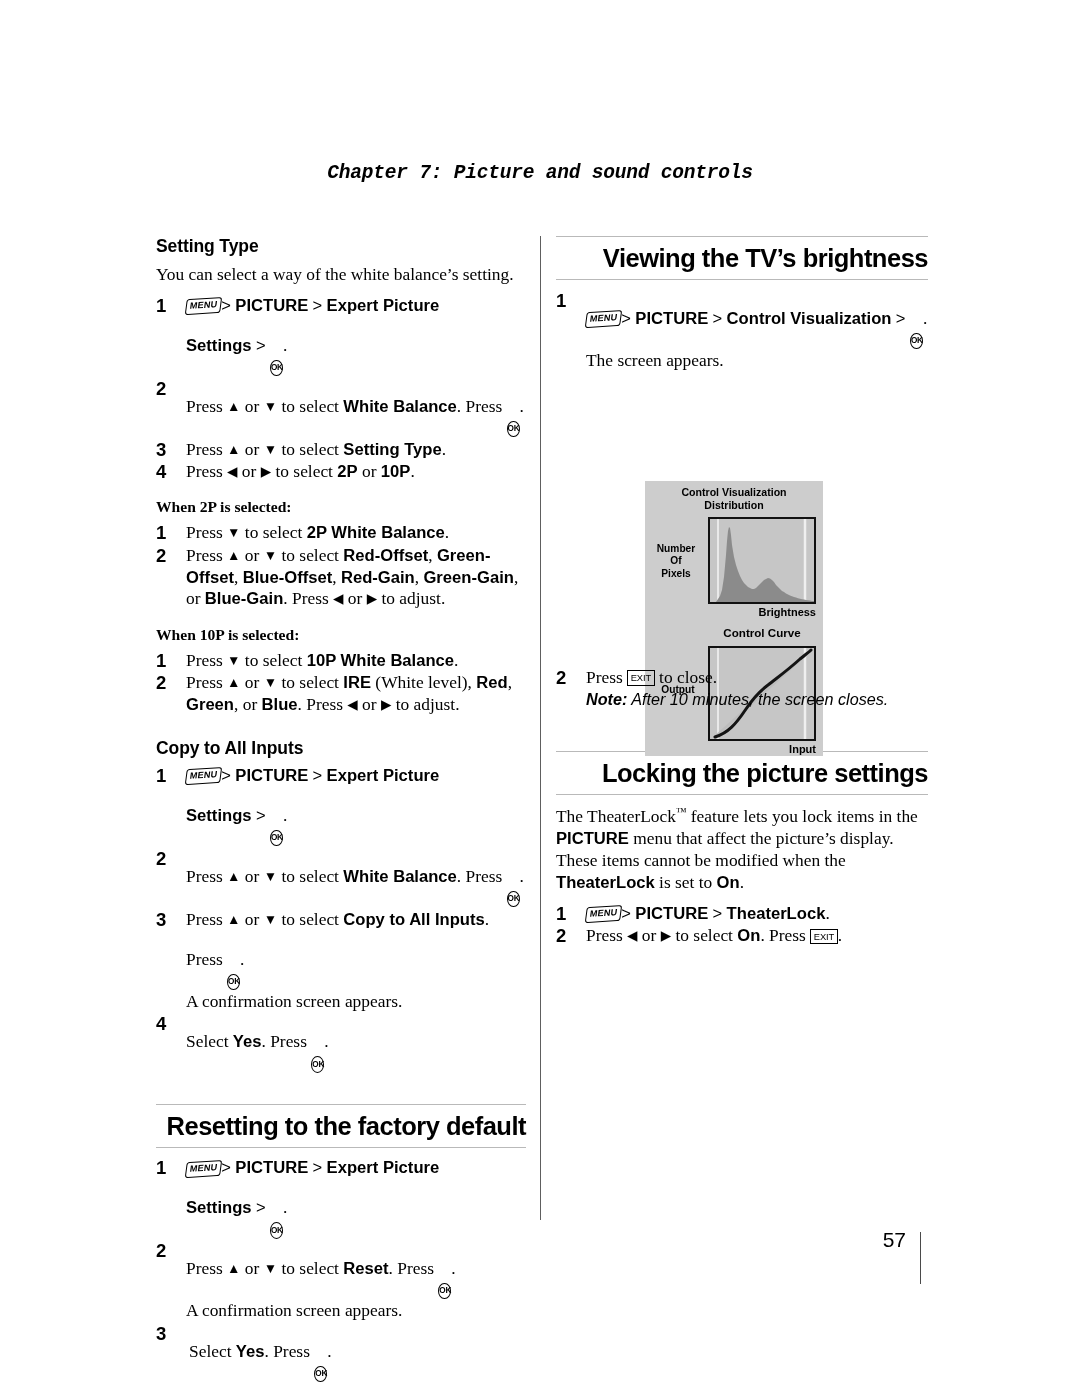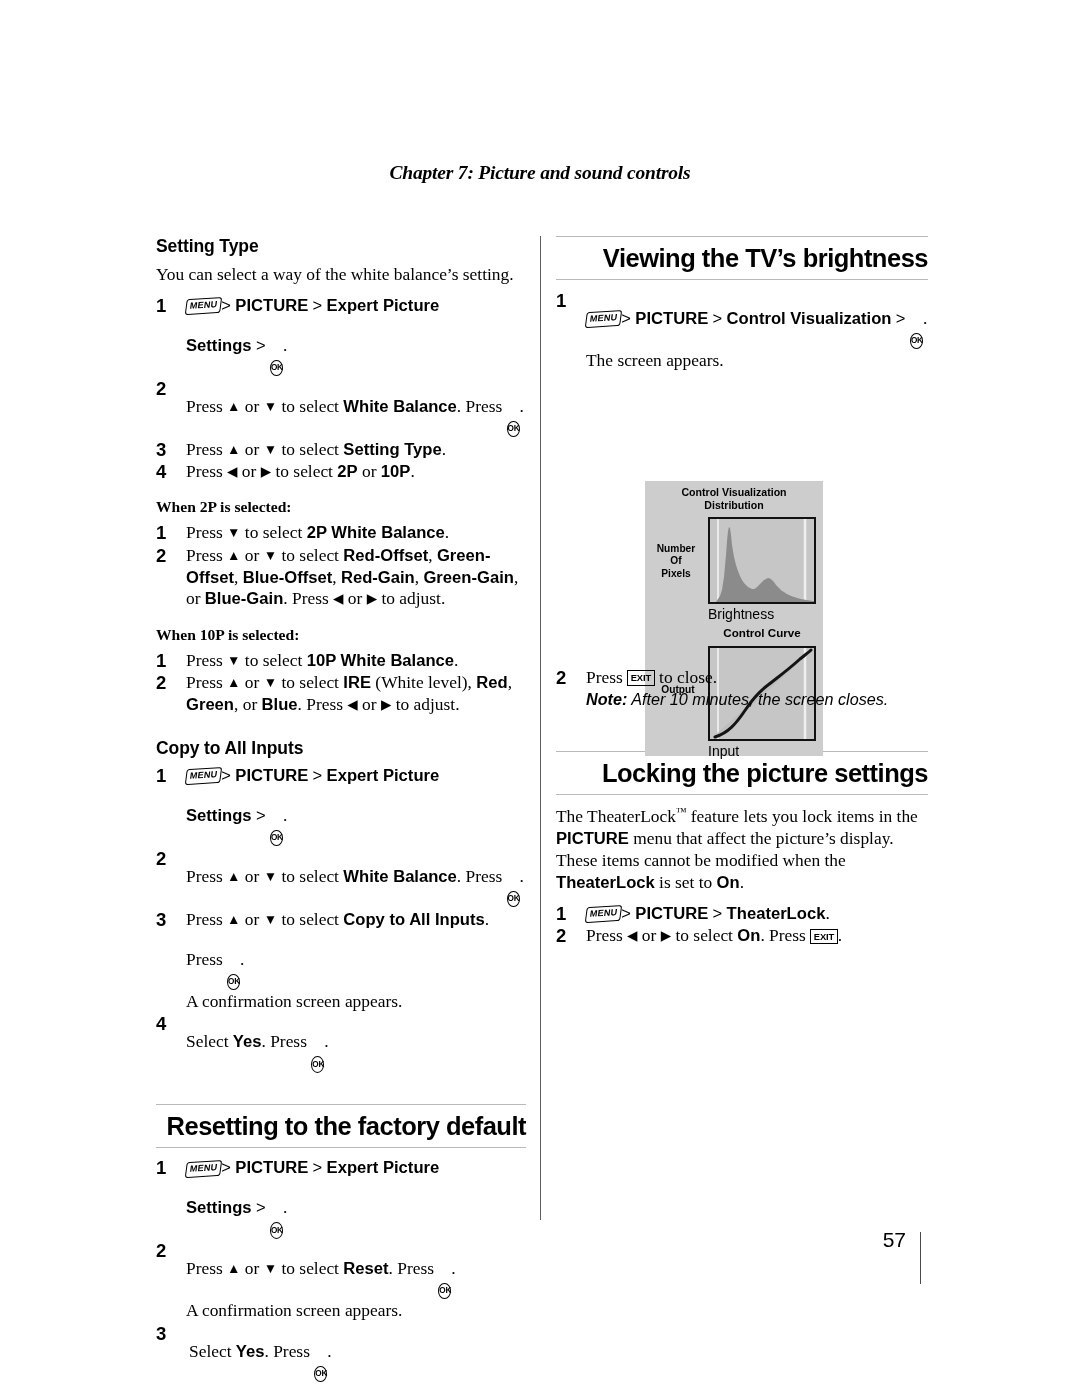--- a/index.html
+++ b/index.html
@@ -16,21 +16,21 @@
     -webkit-font-smoothing: antialiased;
   }
 
   
   .chapter-head {
     position: absolute;
     top: 162px;
     left: 0;
     width: 1080px;
     text-align: center;
-    font-family: Liberation Serif, serif;
+    font-family: Liberation Mono, monospace;
     font-weight: bold;
     font-style: italic;
     font-size: 19.5px;
     letter-spacing: -0.2px;
   }
 
   
   .col {
     position: absolute;
     top: 236px;
@@ -158,21 +158,21 @@
     vertical-align: middle;
     position: relative;
     top: -1px;
     letter-spacing: -.2px;
     margin-top: 44px;
   }
   .key-exit {
     display: inline-block;
     border: 1.4px solid #000;
     font-family: "Liberation Sans", sans-serif;
-    font-weight: bold;
+    font-weight: normal;
     font-size: 9.4px;
     line-height: 1;
     padding: 2.2px 2.6px 2px 2.6px;
     vertical-align: middle;
     position: relative;
     top: -1px;
     letter-spacing: -.1px;
   }
   .tri { font-size: .78em; position: relative; top: -1px; }
   .tm { font-size: .62em; vertical-align: super; }
@@ -214,23 +214,23 @@
     position: absolute;
     font-family: "Liberation Sans", sans-serif;
     font-weight: bold;
     font-size: 10.2px;
     line-height: 1.22;
     text-align: center;
   }
   .axis-x {
     position: absolute;
     font-family: "Liberation Sans", sans-serif;
-    font-weight: normal;
-    font-size: 14px;
-    text-align: left;
+    font-weight: bold;
+    font-size: 11px;
+    text-align: right;
   }
 
   
   .page-num {
     position: absolute;
     left: 862px;
     top: 1228px;
     width: 44px;
     text-align: right;
     font-family: "Liberation Sans", sans-serif;

